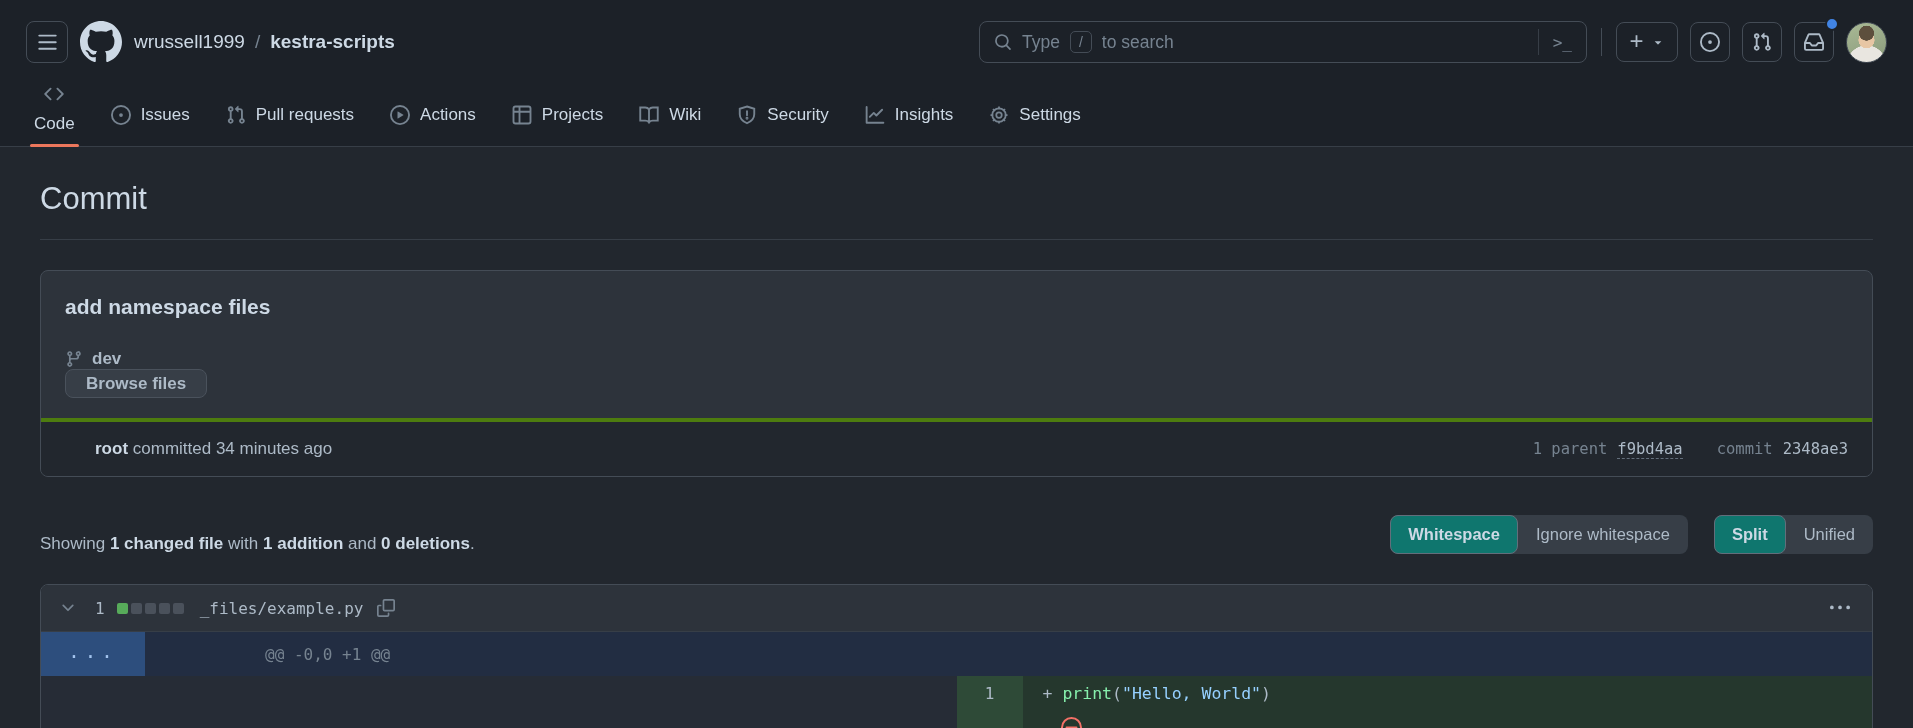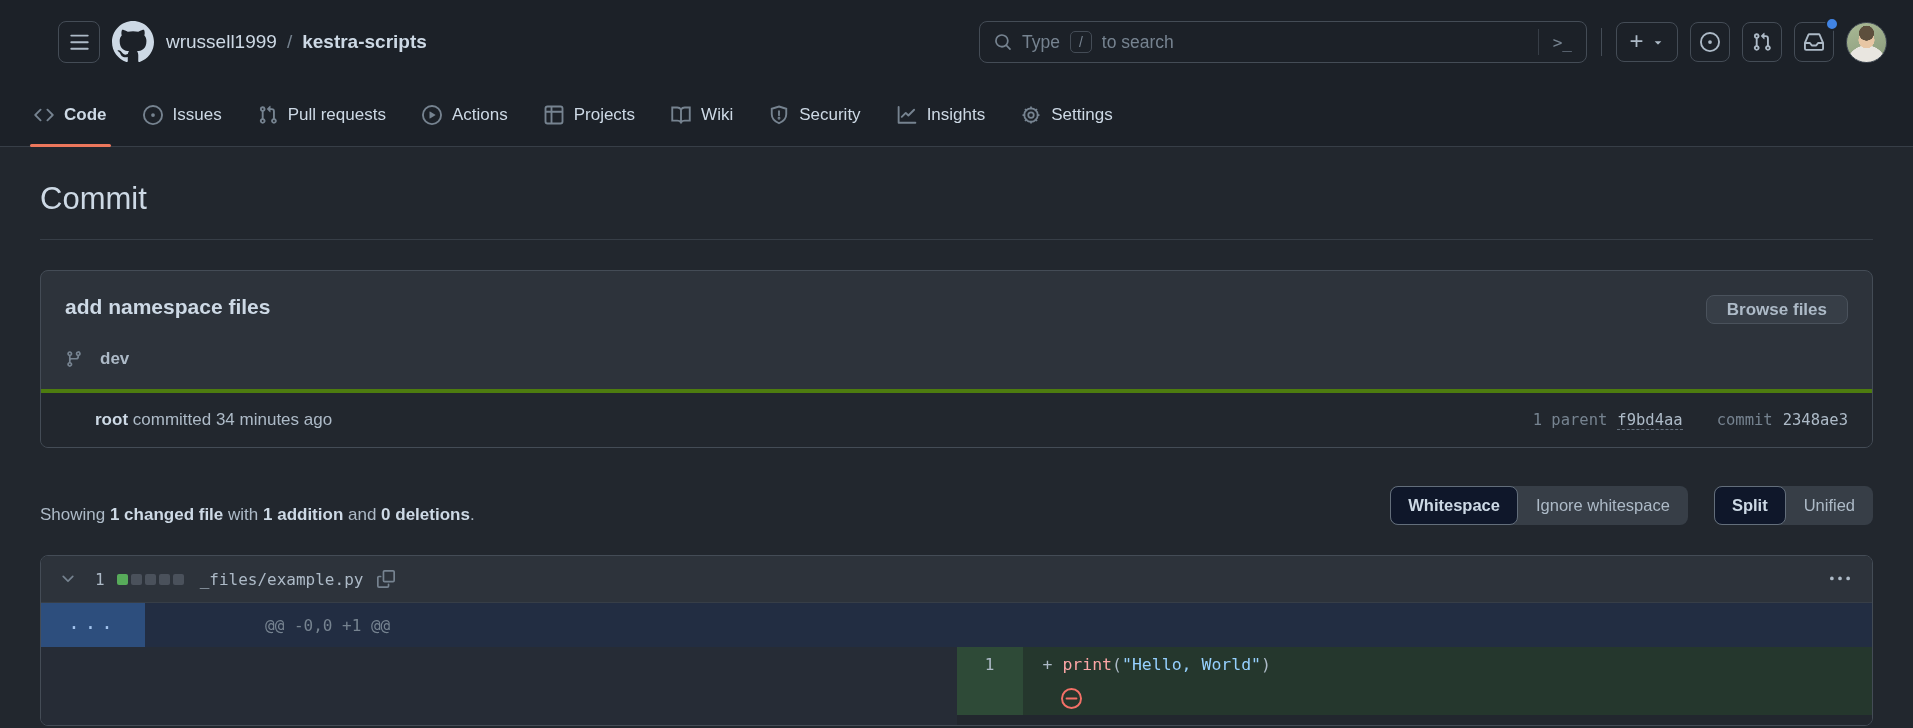--- a/index.html
+++ b/index.html
@@ -6,21 +6,21 @@
   html,body { margin:0; padding:0; }
   body {
     width:1913px; height:728px; overflow:hidden;
     background:#22272e; color:#adbac7;
     font-family:"Liberation Sans", sans-serif; font-size:17px;
   }
   svg { display:block; }
 
   
   .topbar { background:#1c2128; border-bottom:1px solid #373e47; }
-  .header { display:flex; align-items:center; height:84px; padding:0 26px; gap:12px;margin-left:32px; }
+  .header { display:flex; align-items:center; height:84px; padding:0 26px; gap:12px; }
   .hamburger-btn { width:42px; height:42px; border:1px solid #444c56; border-radius:8px;
     background:transparent; color:#adbac7; display:flex; align-items:center; justify-content:center; cursor:pointer; }
   .gh-logo { color:#cdd9e5; }
   .breadcrumb { display:flex; align-items:center; gap:10px; font-size:19px; color:#cdd9e5; white-space:nowrap; }
   .crumb-sep { color:#768390; }
   .crumb-repo { font-weight:700; }
 
   .search-box { margin-left:auto; width:608px; height:42px; border:1px solid #444c56; border-radius:8px;
     display:flex; align-items:center; padding:0 14px; gap:10px; color:#768390; cursor:text; }
   .search-box .ph { font-size:17.5px; }
@@ -38,53 +38,53 @@
     background:
       radial-gradient(circle at 50% 26%, #5d4f3d 0 21%, transparent 22%),
       radial-gradient(circle at 50% 44%, #e7c6a4 0 27%, transparent 28%),
       radial-gradient(circle at 50% 108%, #e9e6e0 0 42%, transparent 43%),
       linear-gradient(160deg,#a9b995,#8a9a7b); }
 
   
   .nav { display:flex; align-items:stretch; height:62px; padding:0 16px; }
   .tab { display:flex; align-items:center; gap:10px; padding:0 18px; color:#cdd9e5; position:relative; cursor:pointer; }
   .tab .t-icon { color:#768390; }
-  .tab.active { font-weight:700; }
+  .tab.active { font-weight:400;flex-direction:column; }
   .tab.active::after { content:""; position:absolute; left:14px; right:14px; bottom:-1px; height:3px;
     border-radius:3px; background:#ec775c; }
 
   
   .container { padding:0 40px; }
   .page-title { margin:34px 0 0; font-size:31px; font-weight:400; color:#cdd9e5;
     padding-bottom:22px; border-bottom:1px solid #373e47; }
 
   .commit-card { margin-top:30px; border:1px solid #444c56; border-radius:8px; background:#2d333b; overflow:hidden; }
-  .commit-top { padding:24px 24px 20px; display:flex; justify-content:space-between; align-items:flex-start; }
+  .commit-top { padding:24px 24px 20px; display:flex; justify-content:space-between; align-items:flex-start;flex-direction:column; }
   .commit-message { font-size:21px; font-weight:700; color:#cdd9e5; }
-  .branch-row { margin-top:30px; display:flex; align-items:center; gap:17px; color:#768390; }
+  .branch-row { margin-top:30px; display:flex; align-items:center; gap:9px; color:#768390; }
   .branch-name { font-size:17px; font-weight:700; color:#adbac7; }
   .browse-btn { height:29px; padding:0 20px; background:#373e47; border:1px solid #4a525c; border-radius:8px;
     color:#adbac7; font-size:17px; font-weight:600; cursor:pointer; font-family:inherit; }
   .commit-meta { display:flex; align-items:center; justify-content:space-between; background:#22272e;
     border-top:4px solid #4d7c0f; padding:17px 24px 17px 54px; }
   .meta-author { font-weight:700; color:#cdd9e5; }
   .meta-right { font-family:"DejaVu Sans Mono",monospace; font-size:15.5px; color:#768390;
     display:flex; align-items:center; gap:10px; }
   .sha { color:#adbac7; }
   .sha-parent { border-bottom:1px dashed #636e7b; cursor:pointer; }
   .meta-gap { width:14px; }
 
   .summary-row { margin-top:38px; display:flex; align-items:flex-end; justify-content:space-between; }
   .summary-text { color:#adbac7; }
   .summary-text b { color:#cdd9e5; font-weight:700; }
   .controls { display:flex; gap:26px; }
   .segmented { display:flex; background:#373e47; border-radius:8px; }
   .segment { padding:9px 17px; font-size:16.5px; color:#adbac7; border:1px solid transparent; border-radius:8px;
     cursor:pointer; white-space:nowrap; }
-  .segment.selected { background:#0f172a; border-color:#636e7b; color:#cdd9e5; font-weight:600; }
+  .segment.selected { background:#0f766e; border-color:#636e7b; color:#cdd9e5; font-weight:600; }
 
   
   .diff-card { margin-top:30px; border:1px solid #444c56; border-radius:8px; overflow:hidden; background:#22272e; }
   .file-header { height:47px; background:#2d333b; display:flex; align-items:center; padding:0 18px; gap:12px;
     border-bottom:1px solid #373e47; }
   .chev { color:#768390; cursor:pointer; }
   .file-count { font-family:"DejaVu Sans Mono",monospace; font-size:16px; color:#adbac7; margin-left:6px; }
   .diffstat { display:flex; gap:3px; }
   .sq { width:11px; height:11px; border-radius:2px; background:#4a515b; }
   .sq.added { background:#57ab5a; }
@@ -100,21 +100,21 @@
     font-family:"DejaVu Sans Mono",monospace; font-size:16px; color:#768390; }
 
   .diff-body { display:flex; min-height:78px; }
   .diff-left { width:50%; background:#262c36; }
   .diff-right { width:50%; display:flex; flex-direction:column; padding-bottom:10px; background:#22272e; }
   .code-row { display:flex; height:34px; }
   .gutter { width:66px; background:#2e4a37; color:#adbac7; font-family:"DejaVu Sans Mono",monospace;
     font-size:16px; display:flex; align-items:center; justify-content:center; cursor:pointer; }
   .code-cell { flex:1; background:#25372d; display:flex; align-items:center; padding-left:20px;
     font-family:"DejaVu Sans Mono",monospace; font-size:16.5px; color:#adbac7; white-space:pre; }
-  .tok-func { color:#fca5a5; }
+  .tok-func { color:#86efac; }
   .tok-str { color:#96d0ff; }
   .no-newline-cell { padding-left:38px; }
   .no-newline-icon { color:#f47067; }
 </style>
 </head>
 <body>
 
 <div class="topbar">
   <div class="header">
     <button class="hamburger-btn">

